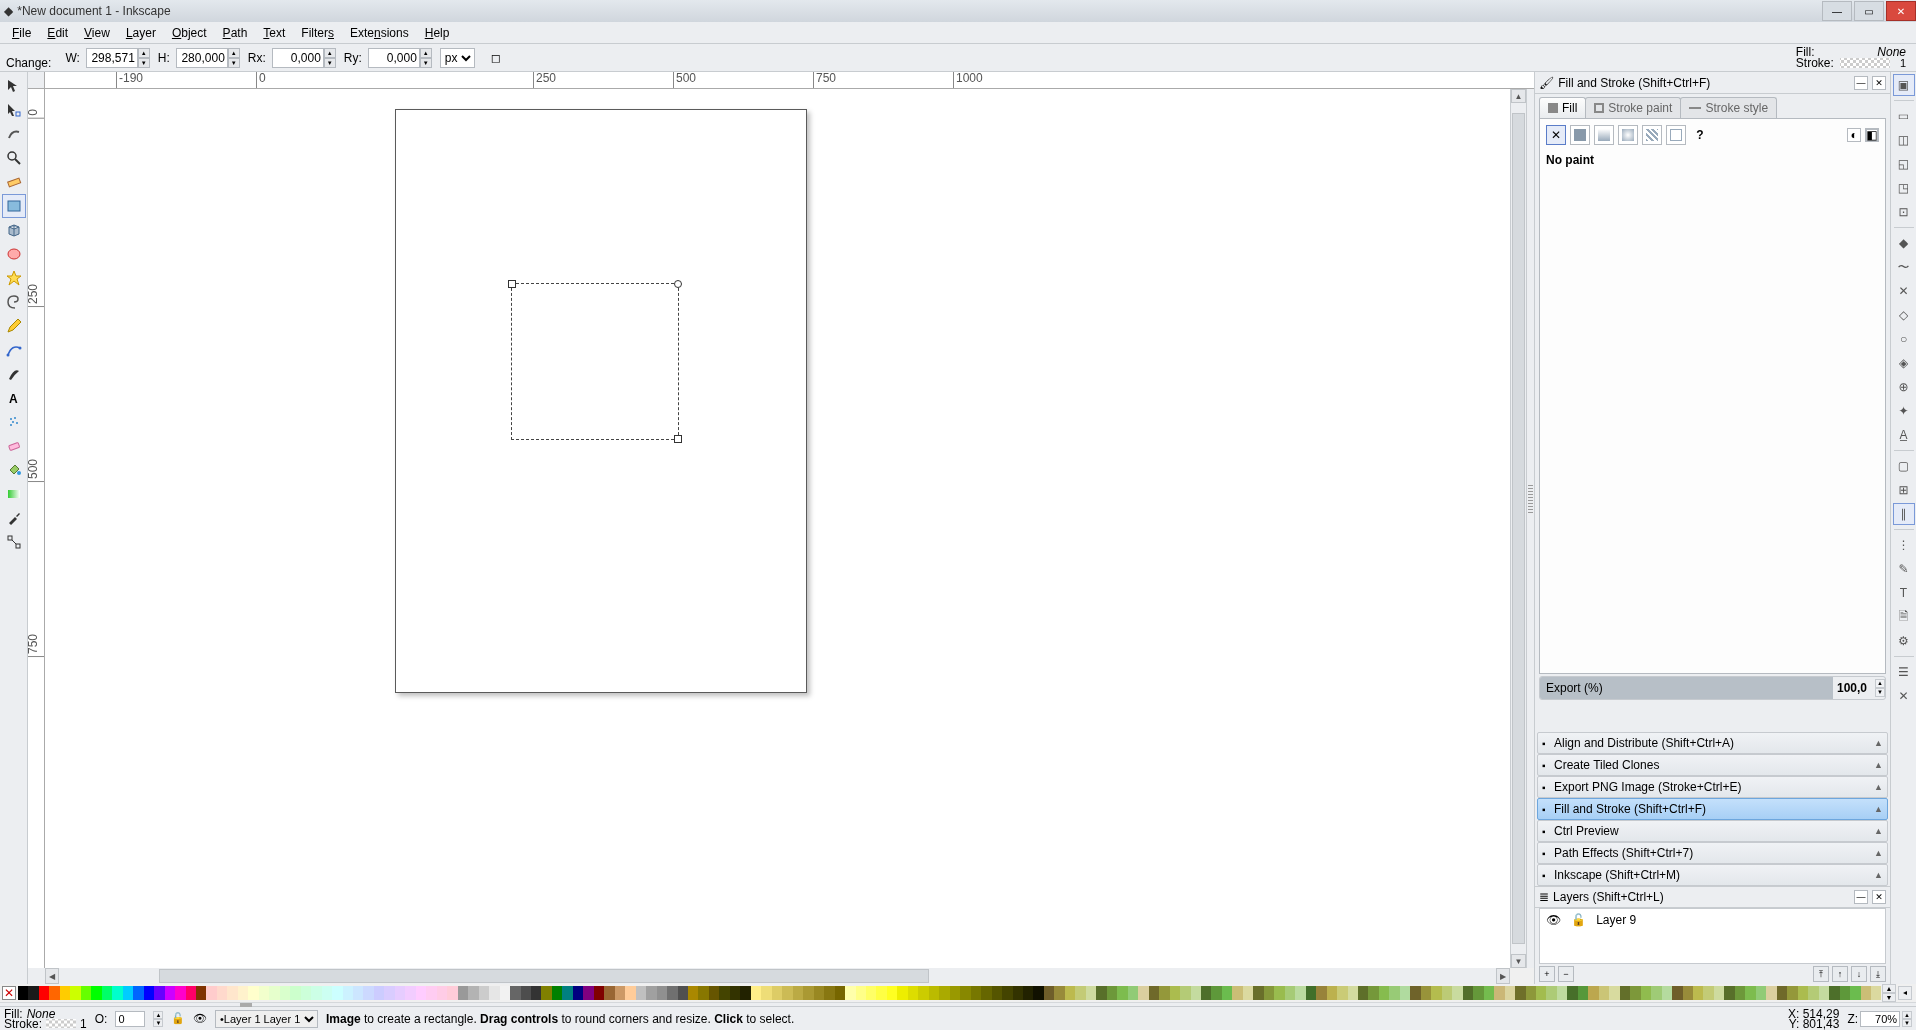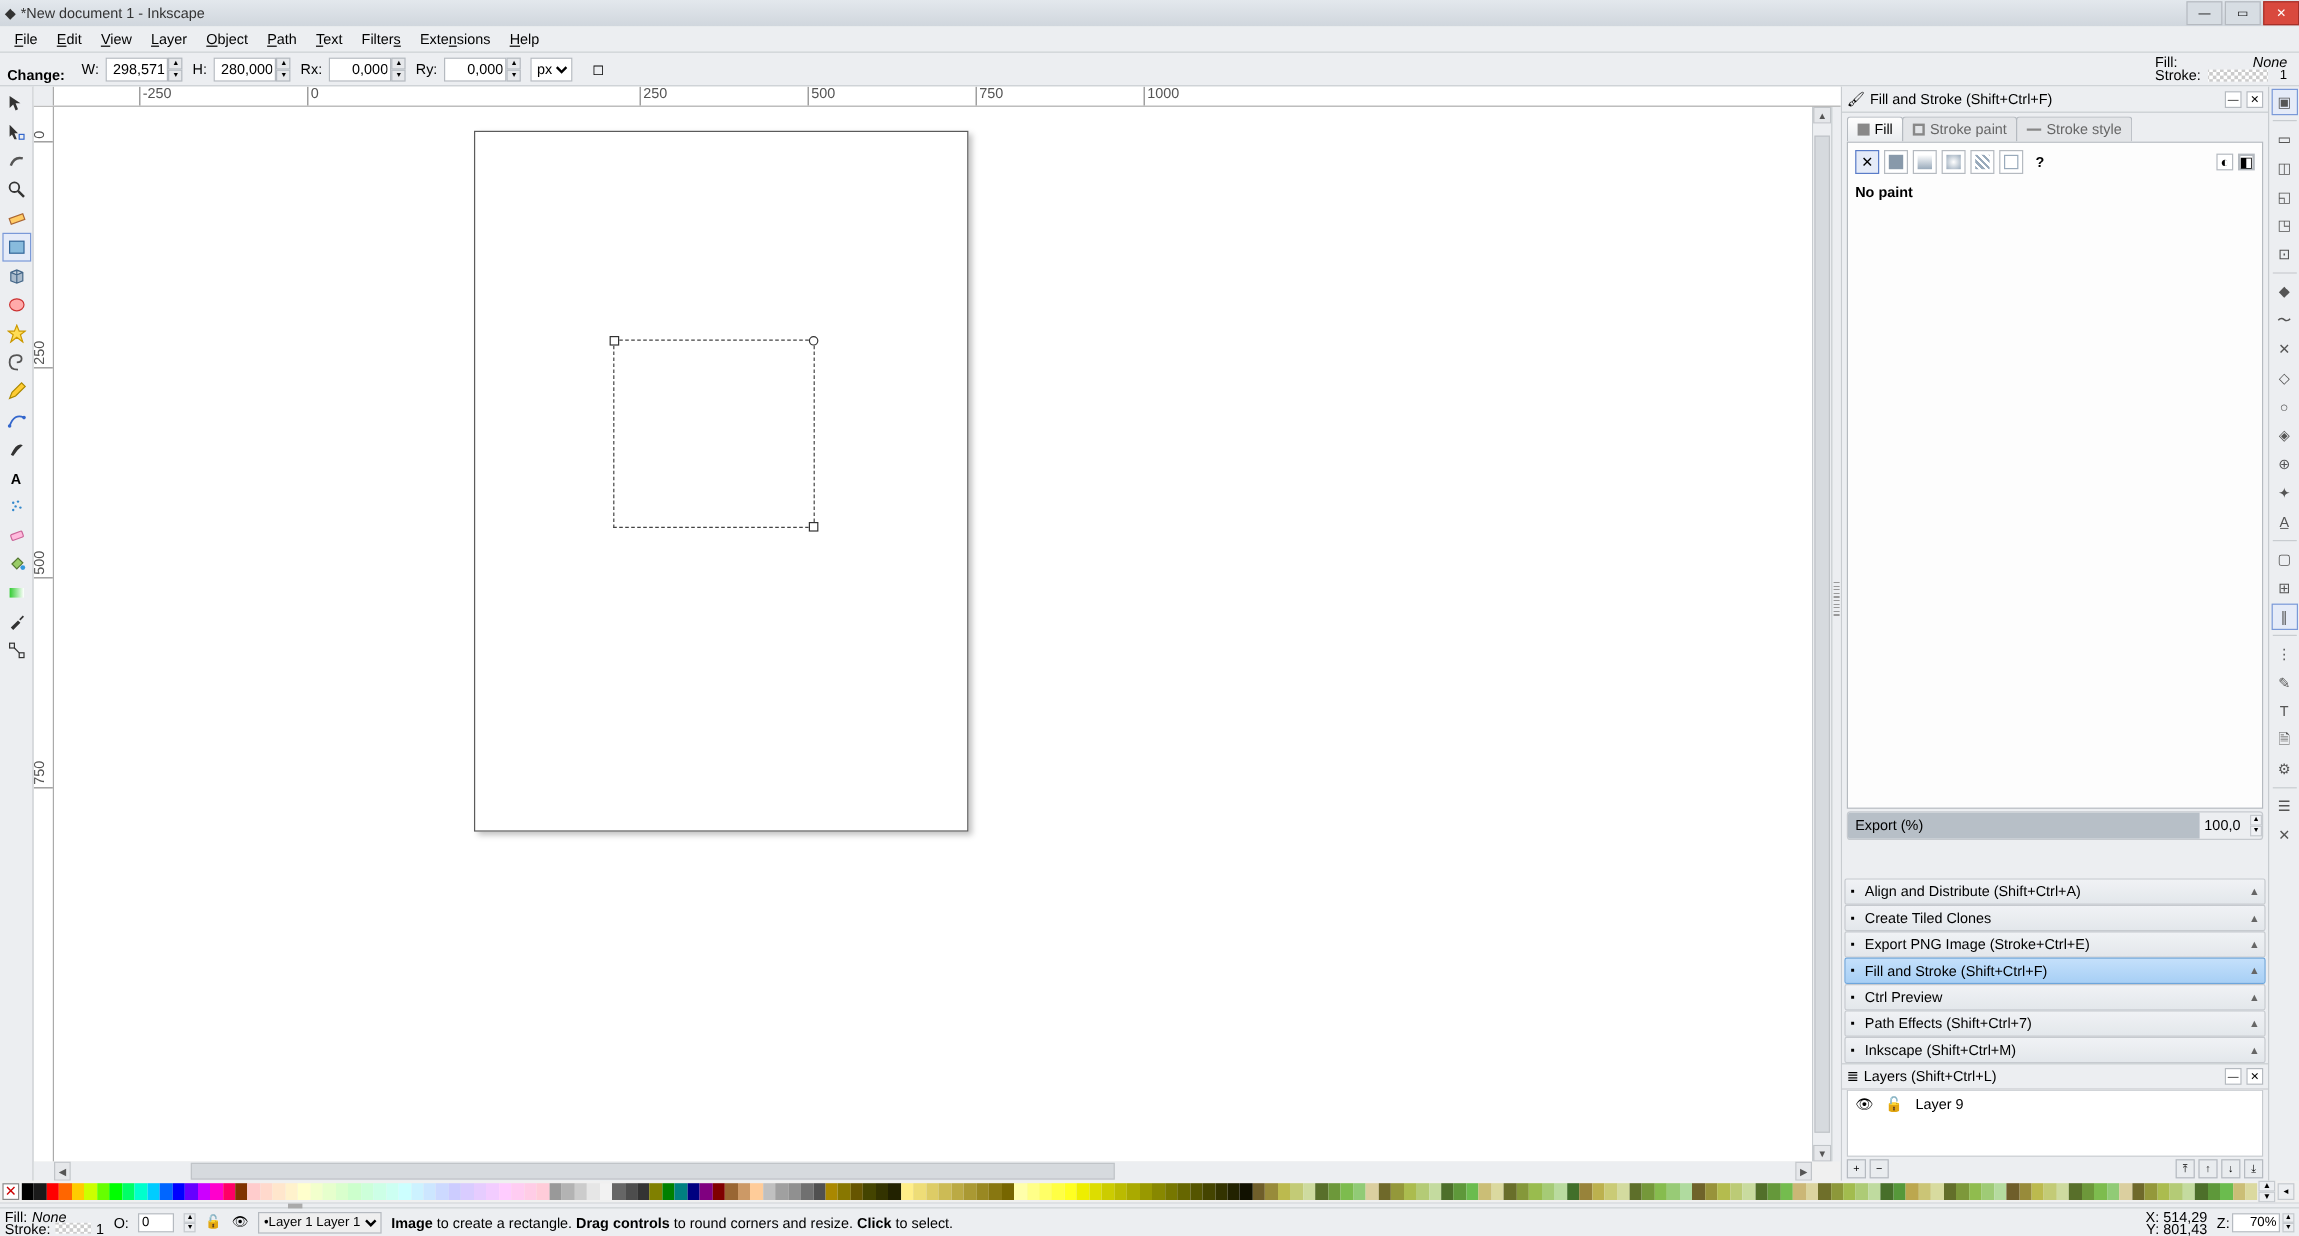--- a/index.html
+++ b/index.html
@@ -13,21 +13,21 @@
 .win-btn { width: 30px; height: 20px; display: flex; align-items: center; justify-content: center; background: #d7dde3; border: 1px solid #b5bac0; margin-left: 2px; font-size: 10px; }
 .win-btn.close { background: #d9493e; color: #fff; border-color: #a63028; }
 
 
 .menubar { height: 22px; background: #eceef1; display: flex; align-items: center; padding-left: 4px; border-bottom: 1px solid #c8ccd0; }
 .menubar span { padding: 3px 8px; cursor: default; }
 .menubar span b { text-decoration: underline; font-weight: normal; }
 
 
 .toolbar { height: 28px; background: #eceef1; border-bottom: 1px solid #c8ccd0; display: flex; align-items: center; padding: 0 6px; gap: 4px; }
-.toolbar .lbl { font-weight: bold; margin-right: 6px; margin-top: 11px; }
+.toolbar .lbl { font-weight: normal; margin-right: 6px; margin-top: 11px; }
 .toolbar .field-lbl { margin-left: 4px; margin-right: 2px; }
 .toolbar .spin { display: flex; align-items: center; }
 .toolbar .spin input { width: 52px; height: 20px; text-align: right; padding-right: 2px; border: 1px solid #b5bac0; background: #fff; font-size: 12px; }
 .toolbar .spin .arrows { display: flex; flex-direction: column; width: 12px; }
 .toolbar .spin .arrows span { height: 10px; font-size: 6px; text-align: center; background: #e6e8eb; border: 1px solid #b5bac0; line-height: 8px; }
 .toolbar select { height: 20px; border: 1px solid #b5bac0; background: #fff; margin-left: 4px; }
 .toolbar .conv-icon { width: 22px; height: 22px; border: 1px solid transparent; margin-left: 6px; display: flex; align-items: center; justify-content: center; }
 .flex-spacer { flex: 1; }
 .fs-info { display: flex; flex-direction: column; font-size: 11px; line-height: 11px; min-width: 100px; padding-right:4px;}
 .fs-info .row { display: flex; justify-content: space-between; gap:6px;}
@@ -325,21 +325,21 @@
           <rect x="2" y="2" width="4" height="4" fill="none" stroke="#333"></rect>
           <rect x="10" y="10" width="4" height="4" fill="none" stroke="#333"></rect>
           <line x1="6" y1="6" x2="10" y2="10" stroke="#333"></line>
         </svg>
       </div>
   </div>
 
   <div class="canvas-wrap">
     <div class="ruler-h">
       <div style="position:absolute;left:0;top:0;width:17px;height:17px;background:#eceef1;border-right:1px solid #aaa;"></div>
-      <div class="tick" style="left:88px">-250</div>
+      <div class="tick" style="left:88px">-190</div>
       <div class="tick" style="left:228px">0</div>
       <div class="tick" style="left:505px">250</div>
       <div class="tick" style="left:645px">500</div>
       <div class="tick" style="left:785px">750</div>
       <div class="tick" style="left:925px">1000</div>
     </div>
     <div class="canvas-row">
       <div class="ruler-v">
         <div class="tick" style="top:20px">0</div>
         <div class="tick" style="top:195px">250</div>
@@ -423,21 +423,21 @@
         <div class="paint-btn" style="width:14px;height:14px;">◐</div>
         <div class="paint-btn" style="width:14px;height:14px;border-width:2px;">◧</div>
       </div>
       <div class="nopaint">No paint</div>
     </div>
     <div class="slider-row opacity-row">
       <div class="slider-wrap">
           <div class="bar"></div>
           <span class="lbl">Export (%)</span>
         </div>
-      <span class="val" style="position:relative;">100,0</span>
+      <span class="val" style="position:relative;font-weight:bold;">100,0</span>
       <div class="arrows">
           <span>▲</span>
           <span>▼</span>
         </div>
     </div>
     <div style="height:30px;"></div>
     <div id="collapsed-dialogs">
         <div class="dock-collapsed">
           <span style="width:12px;font-size:10px;">▪</span>
           <span class="txt">Align and Distribute (Shift+Ctrl+A)</span>

